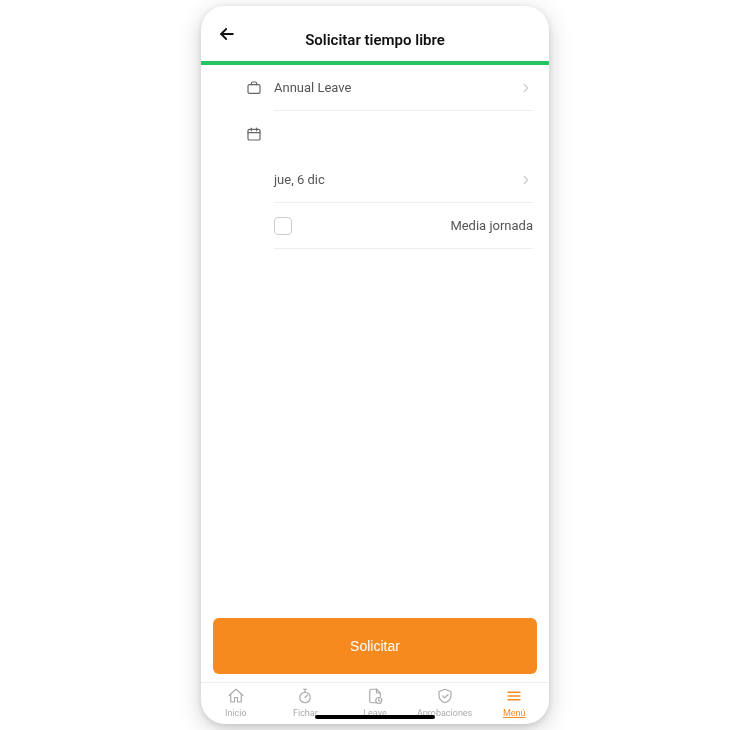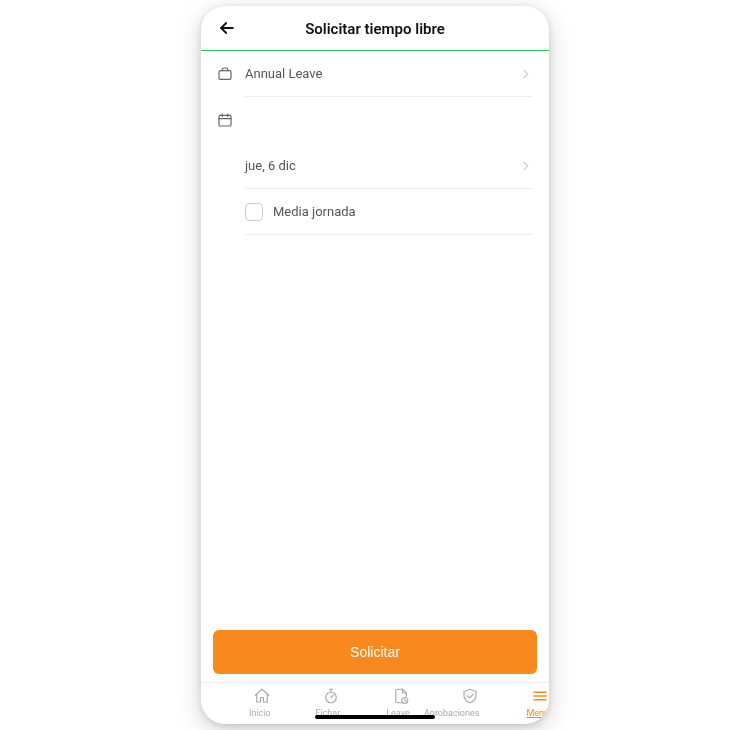--- a/index.html
+++ b/index.html
@@ -21,23 +21,23 @@
       box-shadow: 0 6px 24px rgba(0,0,0,0.18), 0 2px 6px rgba(0,0,0,0.12);
       display: flex;
       flex-direction: column;
       overflow: hidden;
       position: relative;
     }
     .header {
       display: flex;
       align-items: center;
       justify-content: center;
-      padding: 14px 16px 12px;
+      padding: 25px 16px 12px;
       position: relative;
-      border-bottom: 1px solid #22c55e;
+      border-bottom: 4px solid #22c55e;
     }
     .back-btn {
       position: absolute;
       left: 14px;
       top: 50%;
       transform: translateY(-50%);
       width: 24px;
       height: 24px;
       display: flex;
       align-items: center;
@@ -52,20 +52,21 @@
     .content {
       flex: 1;
       overflow: auto;
     }
     .row {
       display: flex;
       align-items: center;
       min-height: 46px;
       padding: 0 16px;
       cursor: pointer;
+      margin-left: 29px;
     }
     .row-icon {
       width: 28px;
       flex-shrink: 0;
       display: flex;
       align-items: center;
       justify-content: flex-start;
       color: #555;
     }
     .row-body {
@@ -75,51 +76,51 @@
       display: flex;
       align-items: center;
       justify-content: space-between;
     }
     .row-text {
       font-size: 13px;
       color: #555;
     }
     .row-text.prominent { font-weight: 700; color: #111; }
     .chevron { color: #ccc; }
-    .half-day-row .row-body { justify-content: flex-start; gap: 10px; }
+    .half-day-row .row-body { justify-content: space-between; gap: 10px; }
     .checkbox {
       width: 18px; height: 18px;
       border: 1.5px solid #ccc;
       border-radius: 4px;
       flex-shrink: 0;
     }
     .footer {
       padding: 10px 12px 8px;
     }
     .submit-btn {
       width: 100%;
-      height: 44px;
+      height: 56px;
       border: none;
       border-radius: 6px;
       background: #f68a1f;
       color: #fff;
       font-size: 14px;
       font-weight: 500;
       cursor: pointer;
     }
     .tabbar {
       display: flex;
       border-top: 1px solid #eee;
       padding: 4px 0 6px;
     }
     .tab {
       flex: 1;
       display: flex;
       flex-direction: column;
-      align-items: flex-end;
+      align-items: center;
       gap: 3px;
       font-size: 9px;
       color: #aaa;
       cursor: pointer;
     }
     .tab.active { color: #f68a1f; text-decoration: underline; }
     .tab svg { stroke: currentColor; }
     .home-indicator {
       width: 120px;
       height: 4px;

